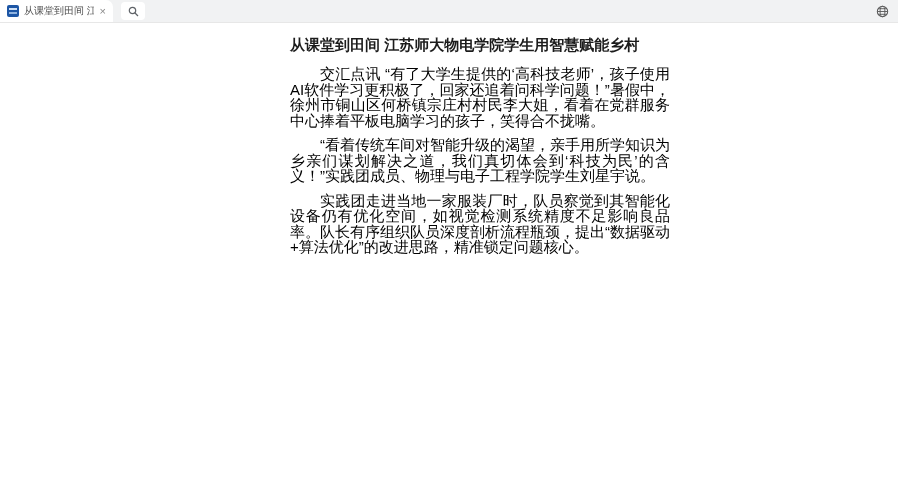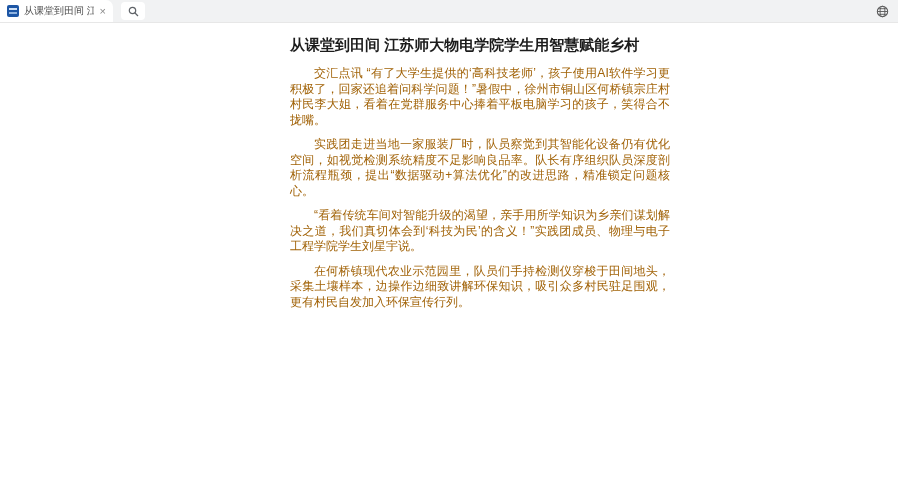--- a/index.html
+++ b/index.html
@@ -29,21 +29,21 @@
     width: 24px; margin-right: 4px; cursor: pointer; }
   .icon-svg { display: block; }
 
   
   .page { width: 898px; height: 469px; background: #fff; }
   .article { width: 380px; margin-left: 290px; padding-top: 12px; }
   .article h1 { font-size: 15px; line-height: 20px; font-weight: 700;
     color: #1c1c1c; margin-bottom: 7px; }
   .meta { font-size: 11px; line-height: 14px; color: #9c9c9c; }
   .meta-row2 { display: flex; justify-content: space-between; margin-top: 1px; }
-  .body { margin-top: 11px; font-size: 12px; line-height: 15.5px; color: #a16207; }
+  .body { margin-top: 11px; font-size: 15px; line-height: 15.5px; color: #000000; }
   .body p { text-indent: 2em; margin-bottom: 9px;
     text-align: justify; word-break: break-all; }
 </style>
 </head>
 <body>
 
 <div class="tabbar">
   <div class="tab">
     <span class="favicon"></span>
     <span class="tab-title">从课堂到田间 江苏师大物电学院学生用智慧赋能乡村</span>
@@ -68,18 +68,17 @@
 </div>
 
 <div class="page">
   <div class="article">
     <h1>从课堂到田间 江苏师大物电学院学生用智慧赋能乡村</h1>
 
 
     <div class="body" id="article-body">
 
     <p>交汇点讯 “有了大学生提供的‘高科技老师’，孩子使用AI软件学习更积极了，回家还追着问科学问题！”暑假中，徐州市铜山区何桥镇宗庄村村民李大姐，看着在党群服务中心捧着平板电脑学习的孩子，笑得合不拢嘴。</p>
+        <p>“看着传统车间对智能升级的渴望，亲手用所学知识为乡亲们谋划解决之道，我们真切体会到‘科技为民’的含义！”实践团成员、物理与电子工程学院学生刘星宇说。</p>
         <p>实践团走进当地一家服装厂时，队员察觉到其智能化设备仍有优化空间，如视觉检测系统精度不足影响良品率。队长有序组织队员深度剖析流程瓶颈，提出“数据驱动+算法优化”的改进思路，精准锁定问题核心。</p>
-        <p>“看着传统车间对智能升级的渴望，亲手用所学知识为乡亲们谋划解决之道，我们真切体会到‘科技为民’的含义！”实践团成员、物理与电子工程学院学生刘星宇说。</p>
-        <p>在何桥镇现代农业示范园里，队员们手持检测仪穿梭于田间地头，采集土壤样本，边操作边细致讲解环保知识，吸引众多村民驻足围观，更有村民自发加入环保宣传行列。</p>
       </div>
   </div>
 </div>
 
 </body></html>

